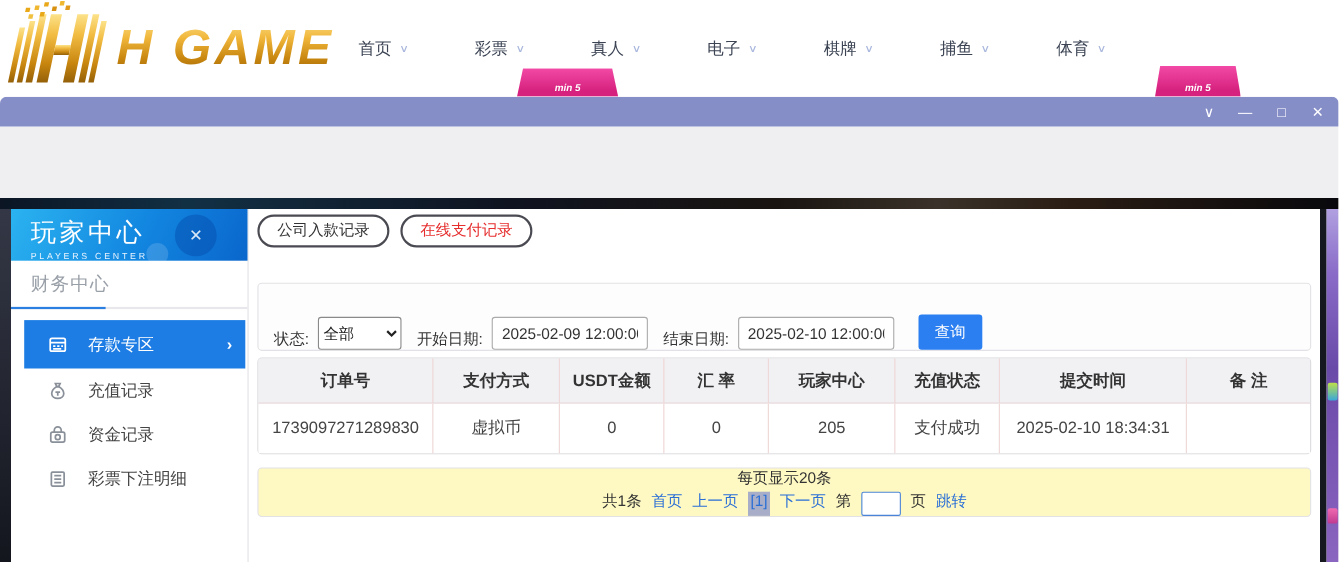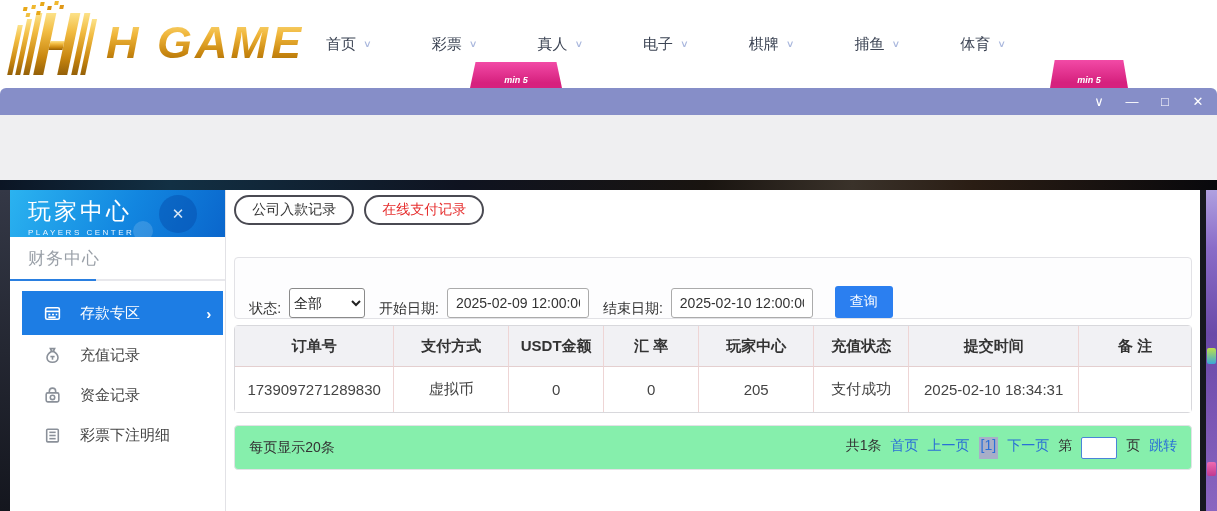--- a/index.html
+++ b/index.html
@@ -101,21 +101,21 @@
     font-size:14px; border:none; border-radius:3px; cursor:pointer; }
 
   .records { margin-top:6px; width:100%; border-collapse:separate; border-spacing:0;
     border:1px solid #d8d8dc; border-radius:4px; table-layout:fixed; }
   .records th { height:41px; background:#f1f1f4; font-size:15px; color:#333; font-weight:bold;
     border-bottom:1px solid #e4cfcf; }
   .records td { height:45px; background:#fff; font-size:15px; color:#444; text-align:center; }
   .records th + th, .records td + td { border-left:1px solid #eed5d5; }
 
   .pager { margin-top:12px; height:45px; border:1px solid #e2e2e6; border-radius:4px;
-    background:#86efac; display:flex; align-items:center; justify-content:space-between; padding:0 14px; }
+    background:#fef9c3; display:flex; align-items:center; justify-content:space-between; padding:0 14px;flex-direction:column; }
   .pager-left { font-size:14px; color:#333; }
   .pager-right { display:flex; gap:9px; font-size:14px; }
   .pg-text { color:#333; }
   .pg-link { color:#2a6fd6; cursor:pointer; text-decoration:none; }
   .pg-current { background:#a8aec8; color:#2a6fd6; padding:0 2px; }
   .pg-input { width:36px; height:22px; border:1px solid #4a84d8; border-radius:2px; }
 
   .right-dark { width:6px; background:#16181f; }
   .purple-strip { width:11px; position:relative;
     background:linear-gradient(180deg,#b0a0e0 0%,#8a6cc8 18%,#6a4aa8 45%,#7a56b4 70%,#8a66c0 100%); }

